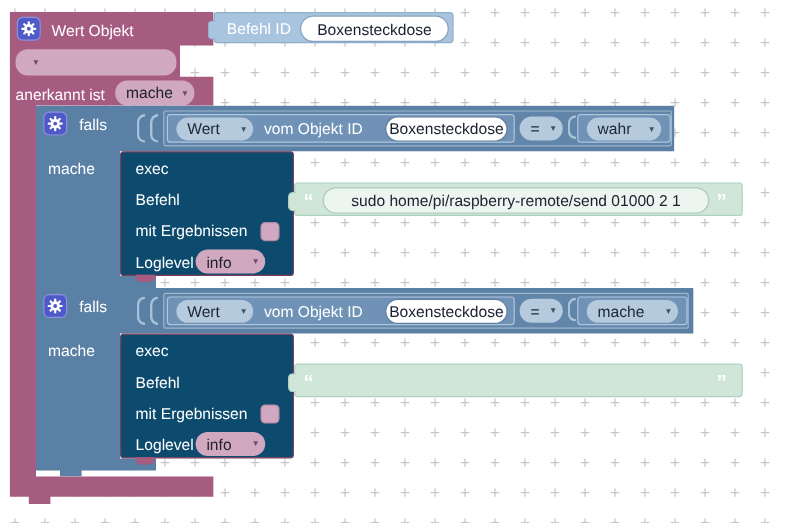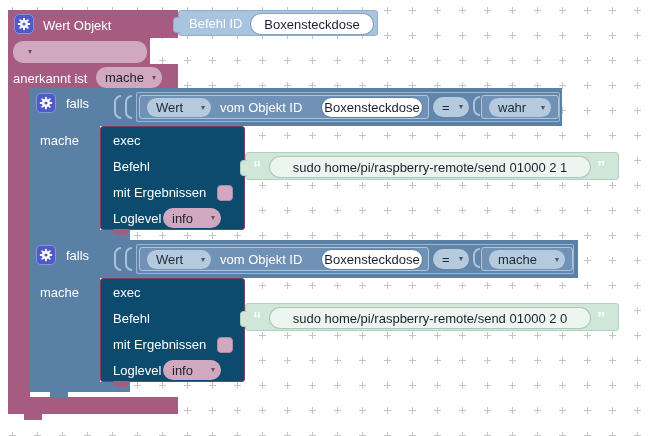--- a/index.html
+++ b/index.html
@@ -717,16 +717,15 @@
     <div class="checkbox" style="left:116px;top:58px;"></div>
     <span class="wlabel abs" style="left:12px;top:84px;">Loglevel</span>
     <div class="dd dd-pink" style="left:62px;top:81px;width:58px;height:20px;">
       <span>info</span>
       <span class="arr arr-p">▾</span>
     </div>
   </div>
 
   <div class="sblock" style="left:245px;top:303px;">
     <span class="quote" style="left:7px;top:6px;">“</span>
-    <div class="tfield sfield" style="left:24px;top:4px;width:320px;height:20px;">sudo home/pi/raspberry-remote/send 01000 2 0</div>
     <span class="quote" style="left:351px;top:6px;">”</span>
   </div>
 </div>
 
 </body></html>

